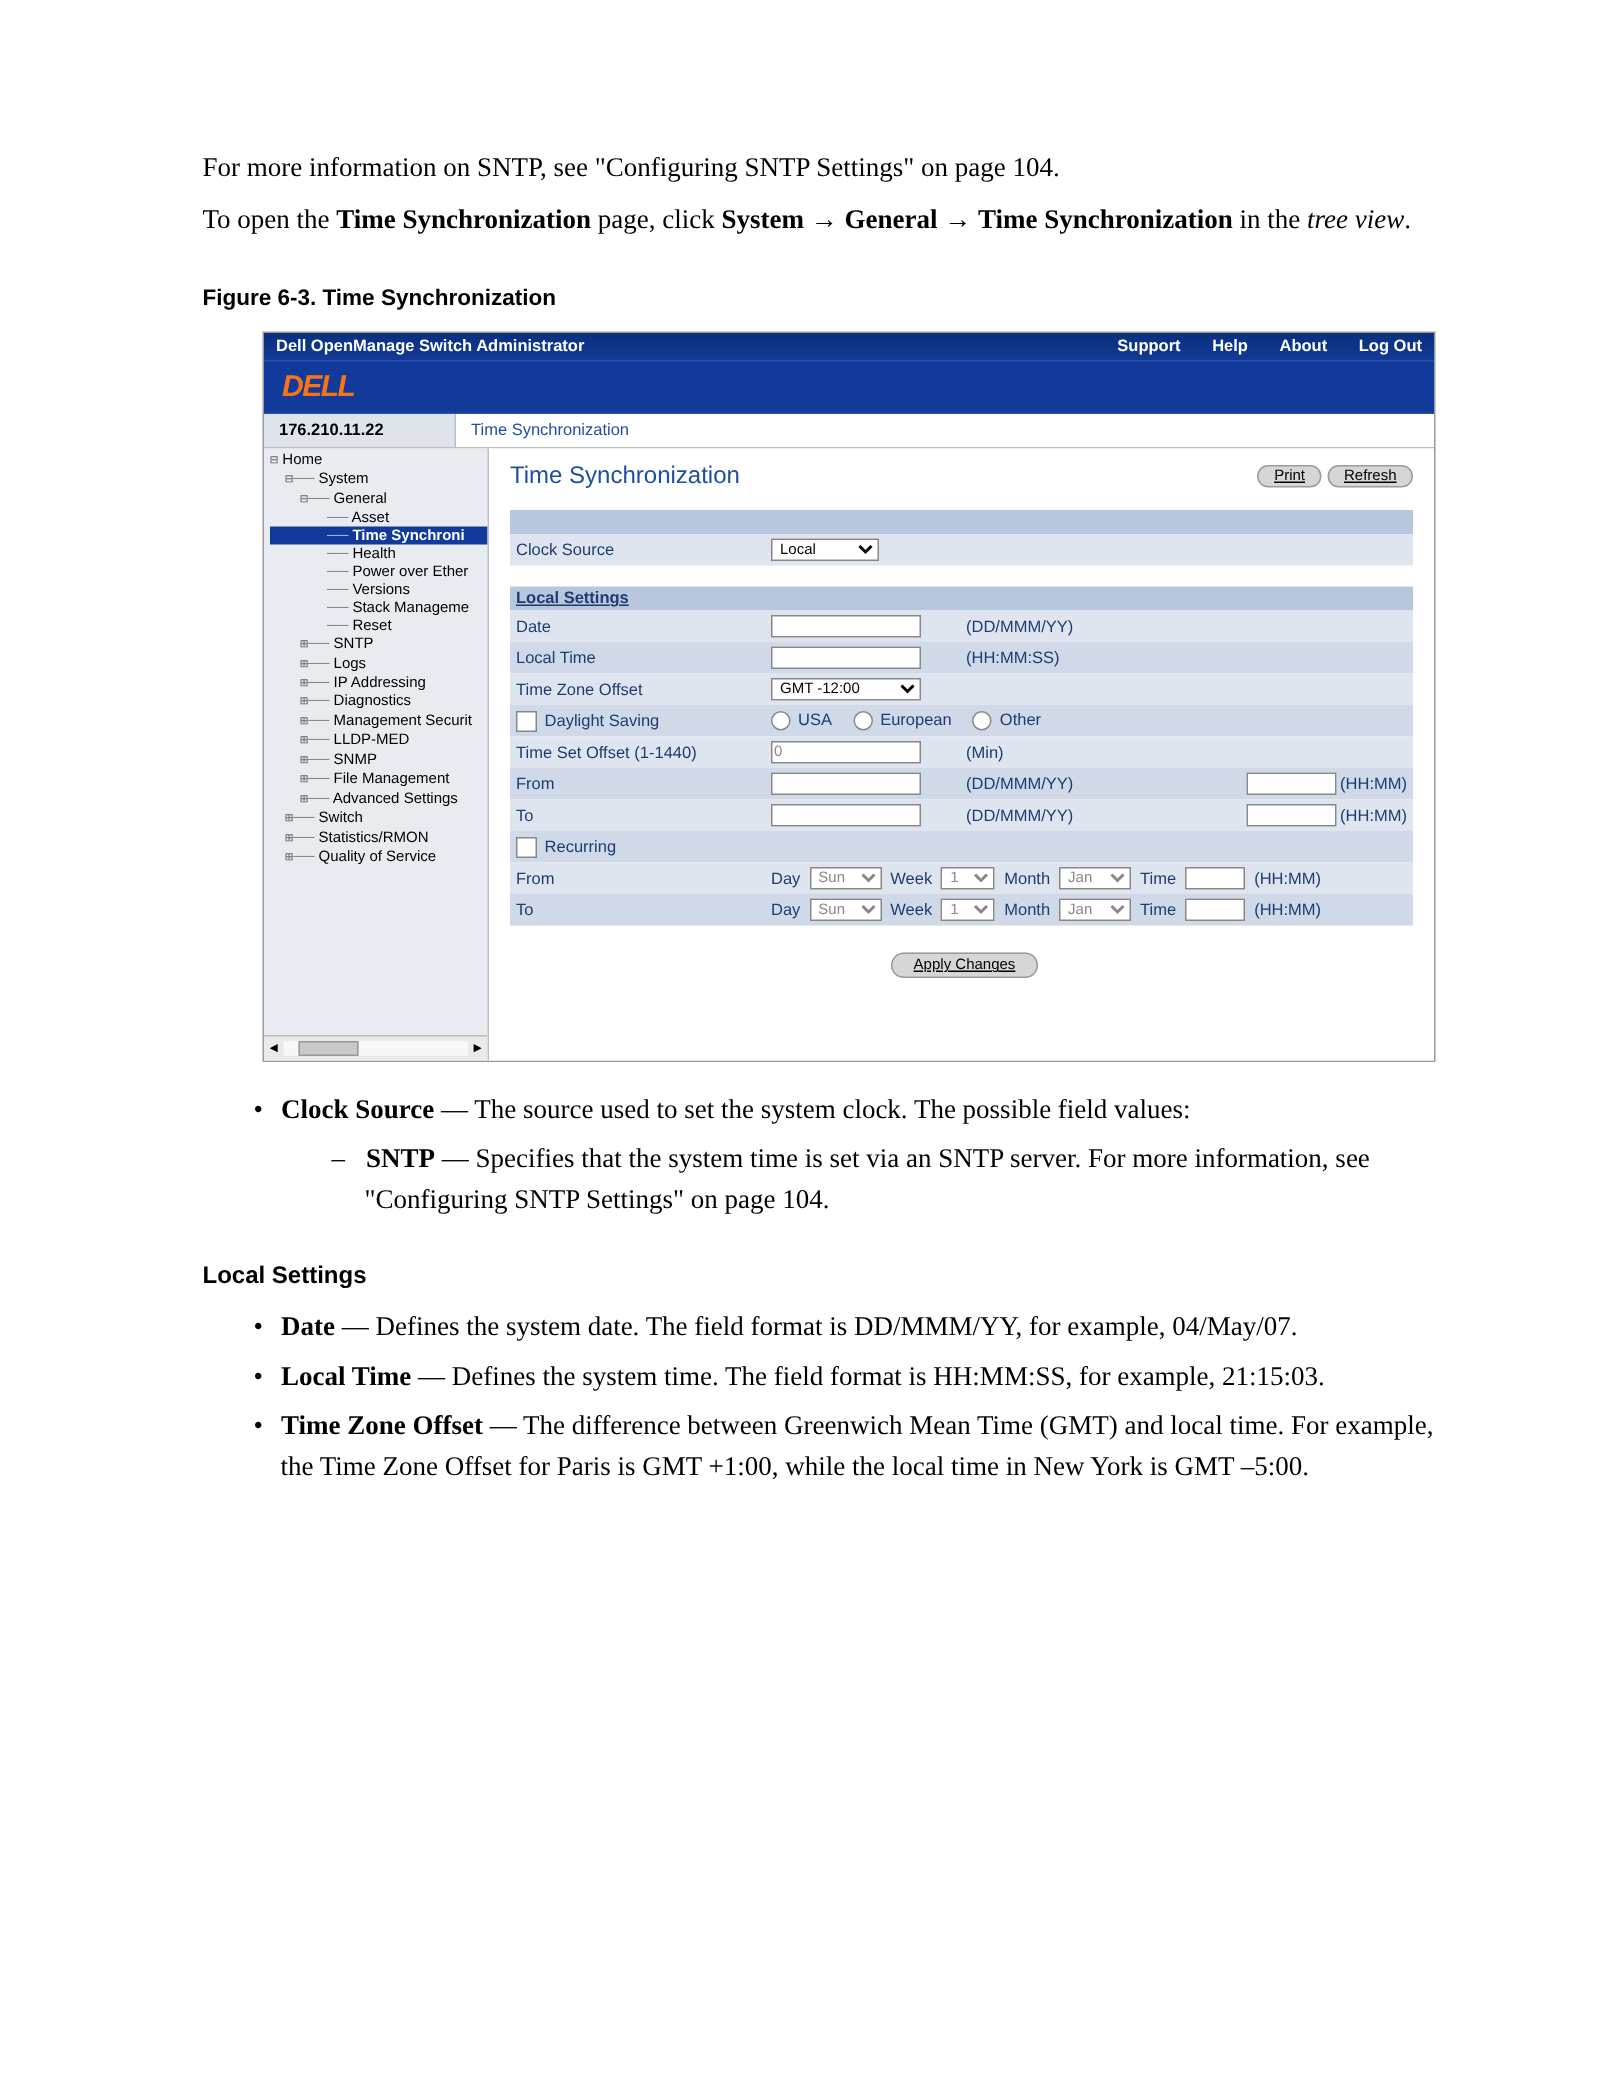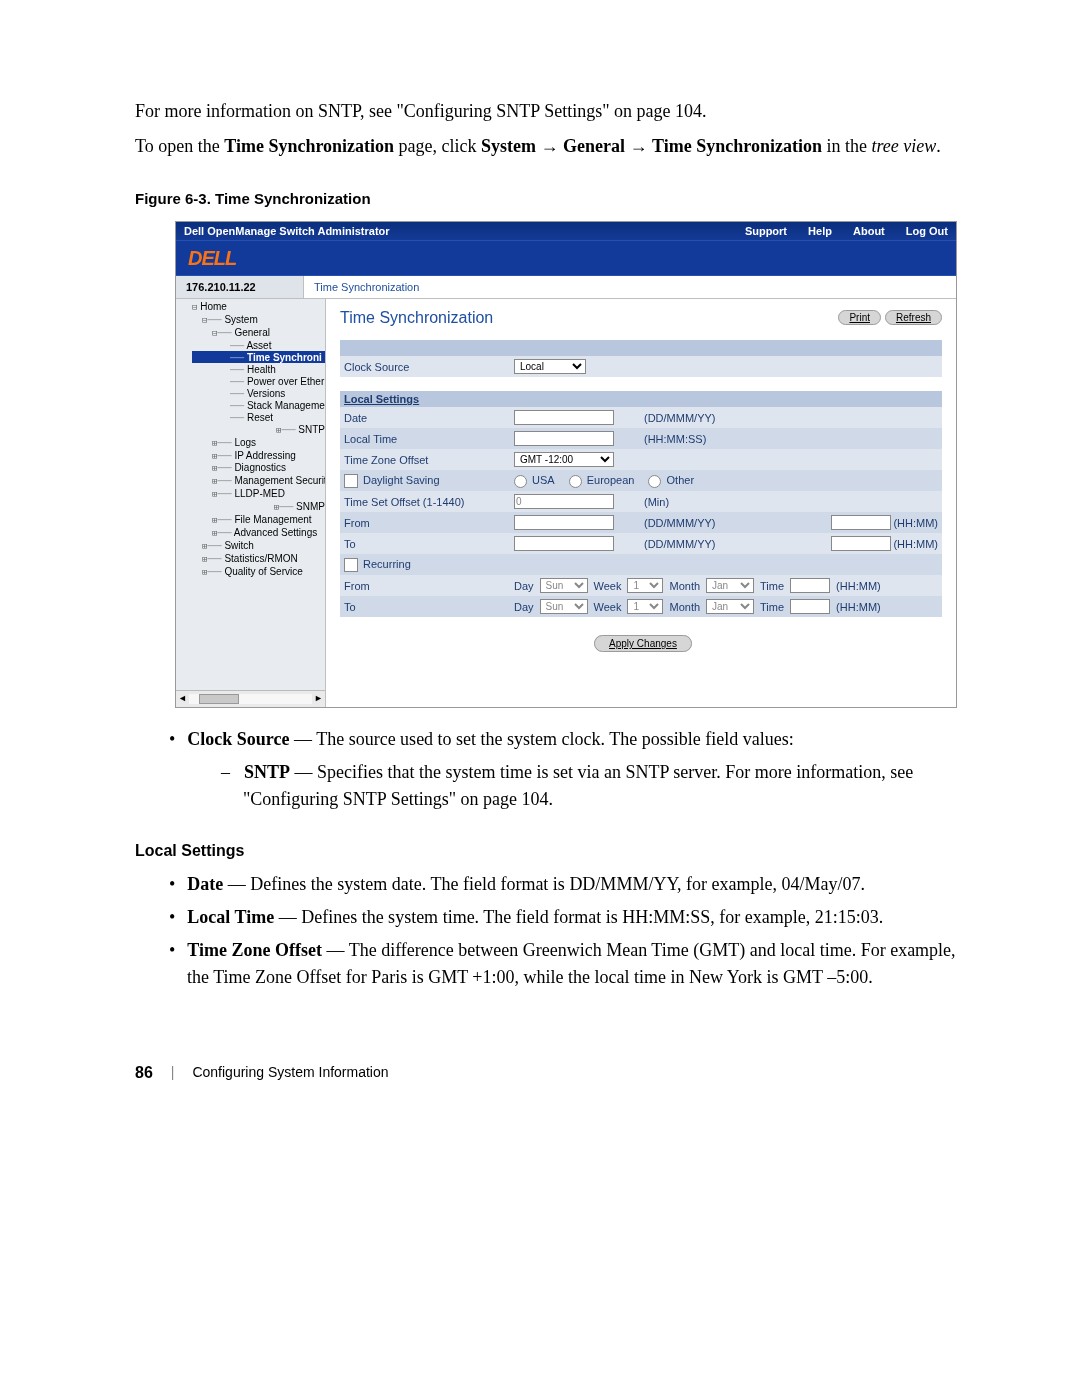--- a/index.html
+++ b/index.html
@@ -95,21 +95,21 @@
     background: #e8ecf0;
     border-right: 1px solid #bfbfbf;
     overflow: hidden;
     font-size: 10px;
     box-sizing: border-box;
     position: relative;
   }
   .tree-scroll {
     position: absolute;
     top:0;left:0;right:0;bottom:16px;
-    padding: 2px 0 0 16px;
+    padding: 2px 0 0 4px;
     overflow: hidden;
   }
   .tree-hscroll {
     position: absolute;
     left:0;right:0;bottom:0;
     height:16px;
     background: #eaeaea;
     border-top: 1px solid #bbb;
     display:flex;
     align-items:center;
@@ -275,27 +275,27 @@
           <div class="node"><span class="boxsym">⊟</span> <span>Home</span></div>
           <div class="node" style="padding-left:10px;"><span class="boxsym">⊟</span><span class="dotted">──</span> <span>System</span></div>
           <div class="node" style="padding-left:20px;"><span class="boxsym">⊟</span><span class="dotted">──</span> <span>General</span></div>
           <div class="node" style="padding-left:38px;"><span class="dotted">──</span> <span>Asset</span></div>
           <div class="node highlight" style="padding-left:38px;"><span class="dotted" style="color:#9cb3e0">──</span> <span>Time Synchroni</span></div>
           <div class="node" style="padding-left:38px;"><span class="dotted">──</span> <span>Health</span></div>
           <div class="node" style="padding-left:38px;"><span class="dotted">──</span> <span>Power over Ether</span></div>
           <div class="node" style="padding-left:38px;"><span class="dotted">──</span> <span>Versions</span></div>
           <div class="node" style="padding-left:38px;"><span class="dotted">──</span> <span>Stack Manageme</span></div>
           <div class="node" style="padding-left:38px;"><span class="dotted">──</span> <span>Reset</span></div>
-          <div class="node" style="padding-left:20px;text-align:right;"><span class="boxsym">⊞</span><span class="dotted">──</span> <span>SNTP</span></div>
+          <div class="node" style="padding-left:20px;"><span class="boxsym">⊞</span><span class="dotted">──</span> <span>SNTP</span></div>
           <div class="node" style="padding-left:20px;"><span class="boxsym">⊞</span><span class="dotted">──</span> <span>Logs</span></div>
           <div class="node" style="padding-left:20px;"><span class="boxsym">⊞</span><span class="dotted">──</span> <span>IP Addressing</span></div>
           <div class="node" style="padding-left:20px;"><span class="boxsym">⊞</span><span class="dotted">──</span> <span>Diagnostics</span></div>
           <div class="node" style="padding-left:20px;"><span class="boxsym">⊞</span><span class="dotted">──</span> <span>Management Securit</span></div>
           <div class="node" style="padding-left:20px;"><span class="boxsym">⊞</span><span class="dotted">──</span> <span>LLDP-MED</span></div>
-          <div class="node" style="padding-left:20px;text-align:right;"><span class="boxsym">⊞</span><span class="dotted">──</span> <span>SNMP</span></div>
+          <div class="node" style="padding-left:20px;"><span class="boxsym">⊞</span><span class="dotted">──</span> <span>SNMP</span></div>
           <div class="node" style="padding-left:20px;"><span class="boxsym">⊞</span><span class="dotted">──</span> <span>File Management</span></div>
           <div class="node" style="padding-left:20px;"><span class="boxsym">⊞</span><span class="dotted">──</span> <span>Advanced Settings</span></div>
           <div class="node" style="padding-left:10px;"><span class="boxsym">⊞</span><span class="dotted">──</span> <span>Switch</span></div>
           <div class="node" style="padding-left:10px;"><span class="boxsym">⊞</span><span class="dotted">──</span> <span>Statistics/RMON</span></div>
           <div class="node" style="padding-left:10px;"><span class="boxsym">⊞</span><span class="dotted">──</span> <span>Quality of Service</span></div>
         </div>
         <div class="tree-hscroll">
           <span>◄</span>
           <span class="sb-track">
               <span class="sb-thumb"></span>
@@ -433,19 +433,14 @@
     </ul>
 
     <div class="section-heading-sm">Local Settings</div>
     <ul class="body-list">
       <li><span class="bold">Date</span><span> — Defines the system date. The field format is DD/MMM/YY, for example, 04/May/07.</span></li>
       <li><span class="bold">Local Time</span><span> — Defines the system time. The field format is HH:MM:SS, for example, 21:15:03.</span></li>
       <li><span class="bold">Time Zone Offset</span><span> — The difference between Greenwich Mean Time (GMT) and local time. For example, the Time Zone Offset for Paris is GMT +1:00, while the local time in New York is GMT –5:00.</span></li>
     </ul>
   </div>
 
-  <div class="footer">
-    <span class="pnum">86</span>
-    <span class="sep">|</span>
-    <span>Configuring System Information</span>
-  </div>
 
 </div>
 
 </body></html>

